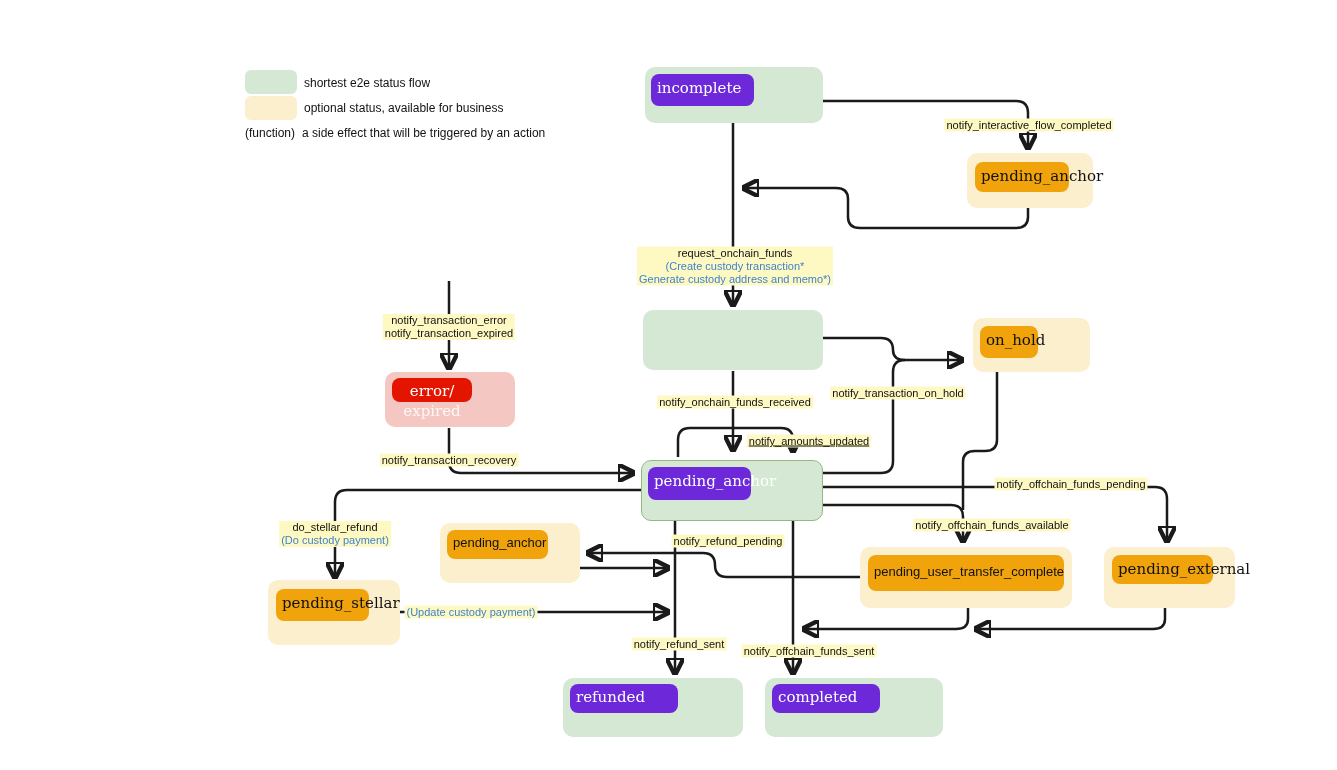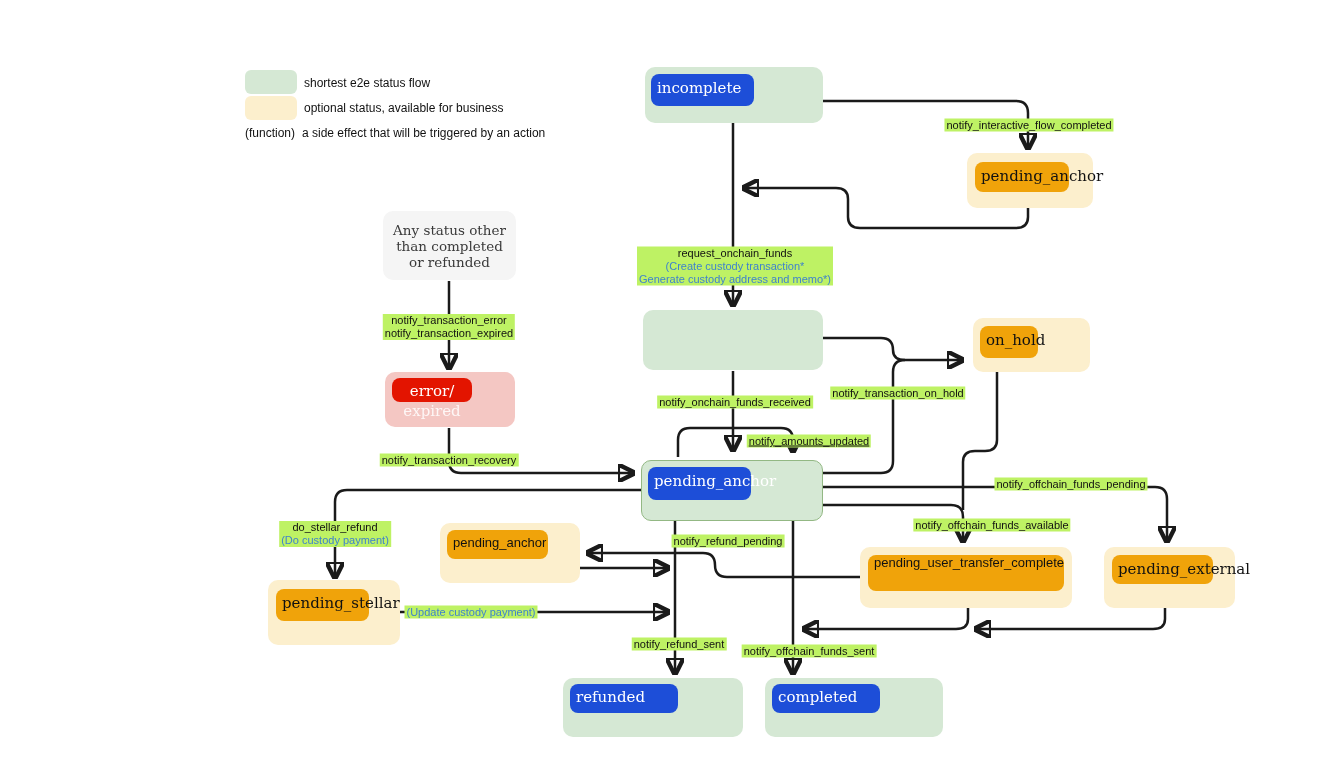--- a/index.html
+++ b/index.html
@@ -9,21 +9,21 @@
   #edges path{stroke:#1a1a1a;stroke-width:2.5;fill:none;}
   .title{position:absolute;left:0;top:8px;width:100%;text-align:center;
          font-size:15px;font-weight:bold;color:#000;}
   
   .outer{position:absolute;border-radius:10px;box-sizing:border-box;}
   .inner{position:absolute;border-radius:8px;box-sizing:border-box;white-space:nowrap;
          font-family:"DejaVu Serif","Liberation Serif",serif;font-size:15px;
          padding:5px 6px;overflow:visible;}
   .green{background:#d5e8d4;}
   .green.bordered{border:1.5px solid #93b884;}
-  .dgreen{background:#1d4ed8;color:#ffffff;}
+  .dgreen{background:#6d28d9;color:#ffffff;}
   .cream{background:#fcefcd;}
   .orange{background:#f0a30a;color:#111111;}
   .pink{background:#f4c7c3;}
   .red{background:#e31400;color:#ffffff;text-align:center;}
   .gray{background:#f5f5f5;}
   .sans{font-family:"Liberation Sans",sans-serif;font-size:13px;}
   
   .n-incomplete{left:645px;top:67px;width:178px;height:56px;}
   .n-incomplete-l{left:651px;top:74px;width:103px;height:32px;}
   .n-pa-top{left:967px;top:153px;width:126px;height:55px;}
@@ -36,33 +36,33 @@
   .n-err-l .l2{color:rgba(255,255,255,.85);}
   .n-puts{left:643px;top:310px;width:180px;height:60px;}
   .n-puts-l{left:650px;top:318px;width:166px;height:34px;}
   .n-onhold{left:973px;top:318px;width:117px;height:54px;}
   .n-onhold-l{left:980px;top:326px;width:58px;height:32px;}
   .n-pa{left:641px;top:460px;width:182px;height:61px;}
   .n-pa-l{left:648px;top:467px;width:103px;height:33px;}
   .n-pay{left:440px;top:523px;width:140px;height:60px;}
   .n-pay-l{left:447px;top:530px;width:101px;height:29px;}
   .n-putc{left:860px;top:547px;width:212px;height:61px;}
-  .n-putc-l{left:868px;top:555px;width:196px;height:36px;padding-top:0;}
+  .n-putc-l{left:868px;top:555px;width:196px;height:36px;padding-top:9px;}
   .n-pext{left:1104px;top:547px;width:131px;height:61px;}
   .n-pext-l{left:1112px;top:555px;width:101px;height:29px;}
   .n-pstellar{left:268px;top:580px;width:132px;height:65px;}
   .n-pstellar-l{left:276px;top:589px;width:93px;height:32px;}
   .n-refunded{left:563px;top:678px;width:180px;height:59px;}
   .n-refunded-l{left:570px;top:684px;width:108px;height:29px;padding-top:4px;}
   .n-completed{left:765px;top:678px;width:178px;height:59px;}
   .n-completed-l{left:772px;top:684px;width:108px;height:29px;padding-top:4px;}
   
   .elab{position:absolute;transform:translate(-50%,-50%);font-size:11px;color:#111;
         white-space:nowrap;text-align:center;line-height:13px;}
-  .wbg{background:#bef264;padding:0 2px;}
+  .wbg{background:#fef9c3;padding:0 2px;}
   .blue{color:#3f83cc;}
   .lblue{color:#79aede;}
   
   .sw{position:absolute;width:52px;height:24px;border-radius:6px;}
   .sw1{left:245px;top:70px;}
   .sw2{left:245px;top:96px;}
   .leglab{position:absolute;font-size:12px;color:#111;white-space:nowrap;}
   .ll1{left:304px;top:76px;}
   .ll2{left:304px;top:101px;}
   .llfn{left:245px;top:126px;}
@@ -108,21 +108,20 @@
     <path d="M 968 608 L 968 619 Q 968 629 956 629 L 806 629" marker-end="url(#arr)"></path>
     <path d="M 1165 608 L 1165 619 Q 1165 629 1153 629 L 978 629" marker-end="url(#arr)"></path>
   </svg>
 
   <div class="outer green n-incomplete"></div>
   <div class="inner dgreen n-incomplete-l">incomplete</div>
 
   <div class="outer cream n-pa-top"></div>
   <div class="inner orange n-pa-top-l">pending_anchor</div>
 
-  <div class="outer gray n-any">Any status other than completed or refunded</div>
 
   <div class="outer pink n-err"></div>
   <div class="inner red n-err-l"><span>error/</span><br><span class="l2">expired</span></div>
 
   <div class="outer green n-puts"></div>
 
   <div class="outer cream n-onhold"></div>
   <div class="inner orange n-onhold-l">on_hold</div>
 
   <div class="outer green bordered n-pa"></div>

